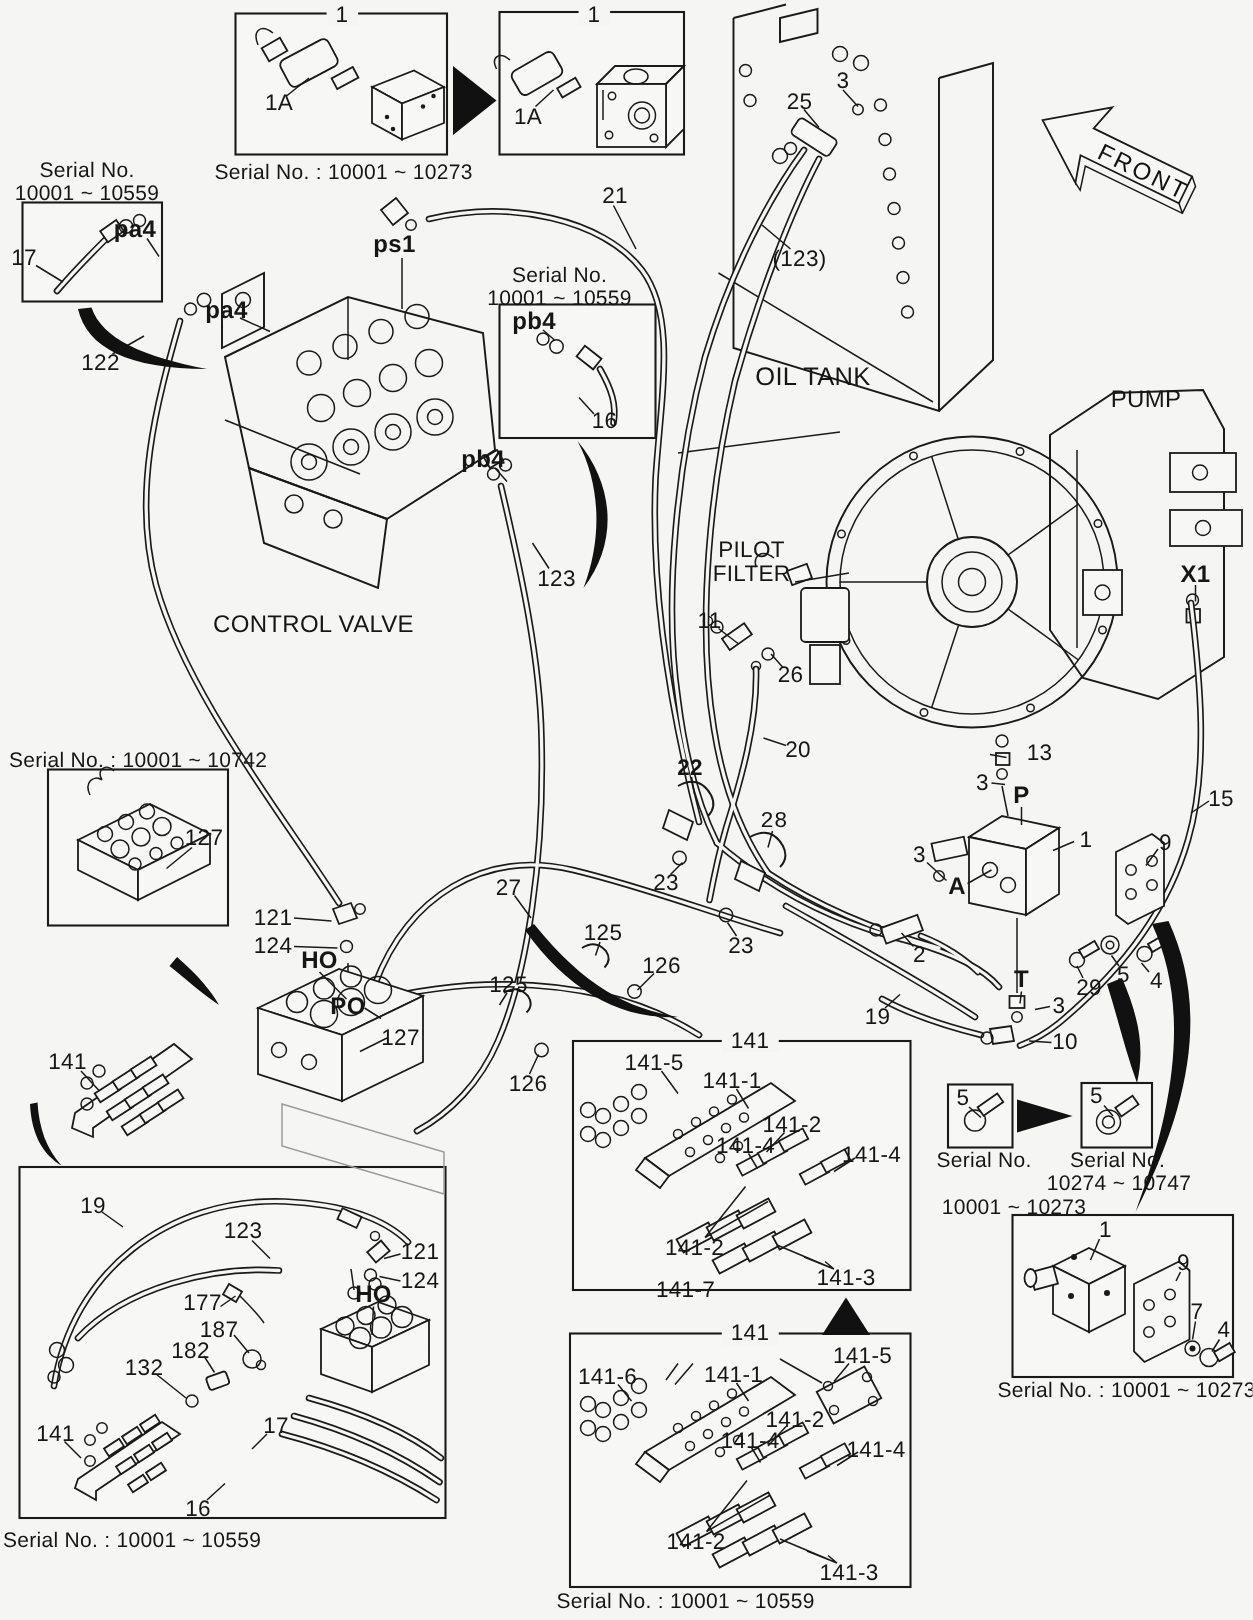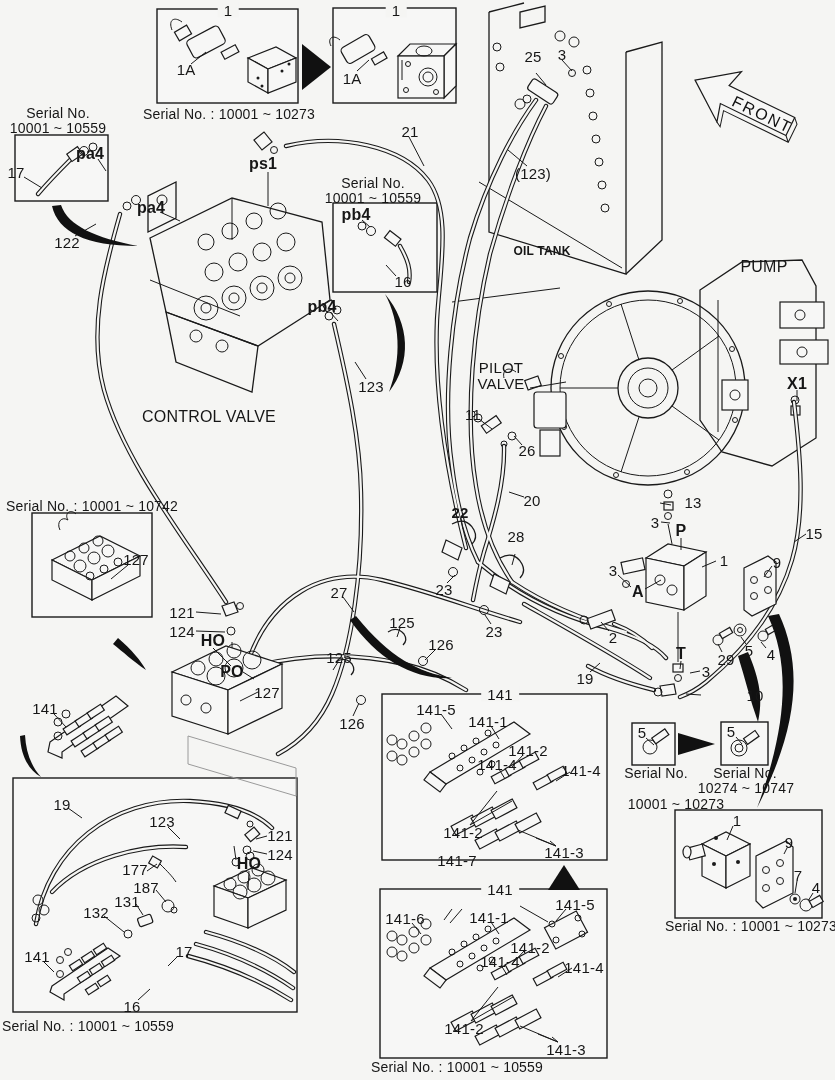--- a/index.html
+++ b/index.html
@@ -495,33 +495,33 @@
       <span class="co b" style="left: 151px; top: 208px;">pa4</span>
       <span class="co b" style="left: 263px; top: 164px;">ps1</span>
       <span class="co" style="left: 410px; top: 131px;">21</span>
       <span class="co" style="left: 373px; top: 183px; font-size: 14px;">Serial No.</span>
       <span class="co" style="left: 373px; top: 198px; font-size: 14px;">10001 ~ 10559</span>
       <span class="co b" style="left: 356px; top: 215px;">pb4</span>
       <span class="co" style="left: 403px; top: 281px;">16</span>
       <span class="co b" style="left: 322px; top: 307px;">pb4</span>
       <span class="co" style="left: 371px; top: 386px;">123</span>
       <span class="co" style="left: 209px; top: 417px; font-size: 16px;">CONTROL VALVE</span>
-      <span class="co" style="left: 533px; top: 56px;">25</span>
+      <span class="co" style="left: 533px; top: 68px;">25</span>
       <span class="co" style="left: 562px; top: 54px;">3</span>
       <span class="co" style="left: 533px; top: 173px;">(123)</span>
-      <span class="co" style="left: 542px; top: 251px; font-size: 12px; font-weight: bold;">OIL TANK</span>
+      <span class="co" style="left: 542px; top: 251px; font-size: 17px;">OIL TANK</span>
       <span class="co" style="left: 764px; top: 267px; font-size: 16px;">PUMP</span>
       <span class="co b" style="left: 797px; top: 384px;">X1</span>
       <span class="co" style="left: 501px; top: 367px;">PILOT</span>
-      <span class="co" style="left: 501px; top: 383px;">VALVE</span>
+      <span class="co" style="left: 501px; top: 383px;">FILTER</span>
       <span class="co" style="left: 473px; top: 414px;">11</span>
       <span class="co" style="left: 527px; top: 450px;">26</span>
       <span class="co" style="left: 532px; top: 500px;">20</span>
       <span class="co" style="left: 460px; top: 512px; font-weight: bold;">22</span>
-      <span class="co" style="left: 516px; top: 536px;">28</span>
+      <span class="co" style="left: 516px; top: 548px; font-family: Liberation Mono, monospace;">28</span>
       <span class="co" style="left: 444px; top: 589px;">23</span>
       <span class="co" style="left: 494px; top: 631px;">23</span>
       <span class="co" style="left: 339px; top: 592px; text-align: right;">27</span>
       <span class="co" style="left: 402px; top: 622px;">125</span>
       <span class="co" style="left: 441px; top: 644px;">126</span>
       <span class="co" style="left: 339px; top: 657px;">125</span>
       <span class="co" style="left: 352px; top: 723px;">126</span>
       <span class="co" style="left: 182px; top: 612px;">121</span>
       <span class="co" style="left: 182px; top: 631px;">124</span>
       <span class="co b" style="left: 213px; top: 641px;">HO</span>
@@ -537,30 +537,30 @@
       <span class="co b" style="left: 638px; top: 592px;">A</span>
       <span class="co" style="left: 613px; top: 637px;">2</span>
       <span class="co" style="left: 724px; top: 560px;">1</span>
       <span class="co" style="left: 777px; top: 562px;">9</span>
       <span class="co" style="left: 814px; top: 533px;">15</span>
       <span class="co" style="left: 726px; top: 659px;">29</span>
       <span class="co" style="left: 749px; top: 650px;">5</span>
       <span class="co" style="left: 771px; top: 654px;">4</span>
       <span class="co b" style="left: 681px; top: 654px;">T</span>
       <span class="co" style="left: 706px; top: 671px;">3</span>
-      <span class="co" style="left: 710px; top: 695px; margin-left: 45px;">10</span>
+      <span class="co" style="left: 710px; top: 695px;">10</span>
       <span class="co" style="left: 585px; top: 678px;">19</span>
       <span class="co" style="left: 62px; top: 804px;">19</span>
       <span class="co" style="left: 162px; top: 821px;">123</span>
       <span class="co" style="left: 280px; top: 835px;">121</span>
       <span class="co" style="left: 280px; top: 854px;">124</span>
       <span class="co b" style="left: 249px; top: 864px;">HO</span>
       <span class="co" style="left: 135px; top: 869px;">177</span>
       <span class="co" style="left: 146px; top: 887px;">187</span>
-      <span class="co" style="left: 127px; top: 901px;">131</span>
+      <span class="co" style="left: 127px; top: 901px;">182</span>
       <span class="co" style="left: 96px; top: 912px;">132</span>
       <span class="co" style="left: 37px; top: 956px;">141</span>
       <span class="co" style="left: 184px; top: 951px;">17</span>
       <span class="co" style="left: 132px; top: 1006px;">16</span>
       <span class="co" style="left: 88px; top: 1026px; font-size: 14px;">Serial No. : 10001 ~ 10559</span>
       <span class="co bg" style="left: 500px; top: 694px;">141</span>
       <span class="co" style="left: 436px; top: 709px;">141-5</span>
       <span class="co" style="left: 488px; top: 721px;">141-1</span>
       <span class="co" style="left: 528px; top: 750px;">141-2</span>
       <span class="co" style="left: 497px; top: 764px;">141-4</span>

